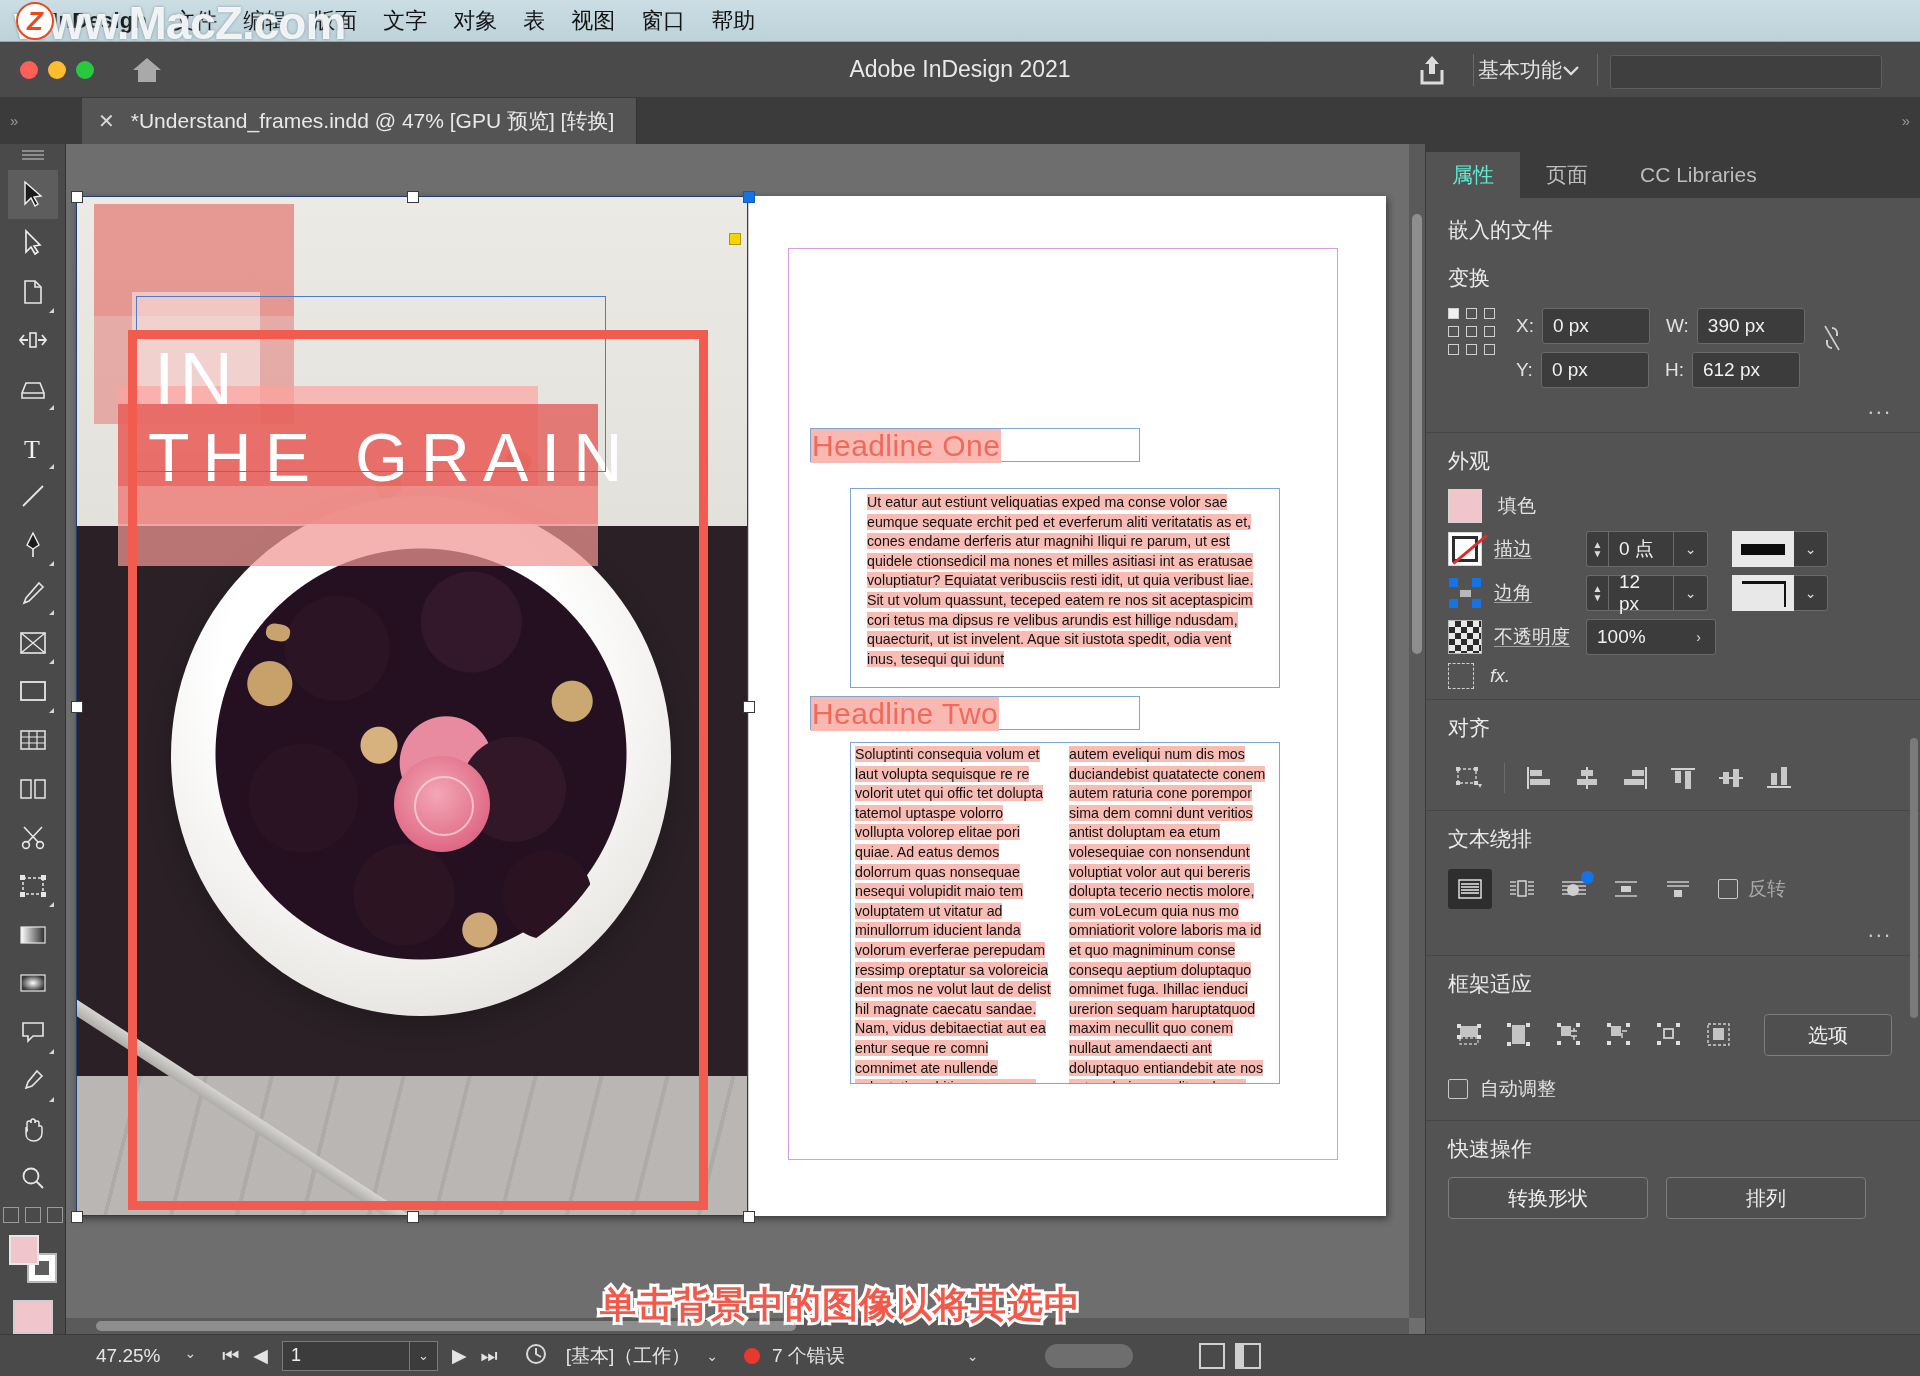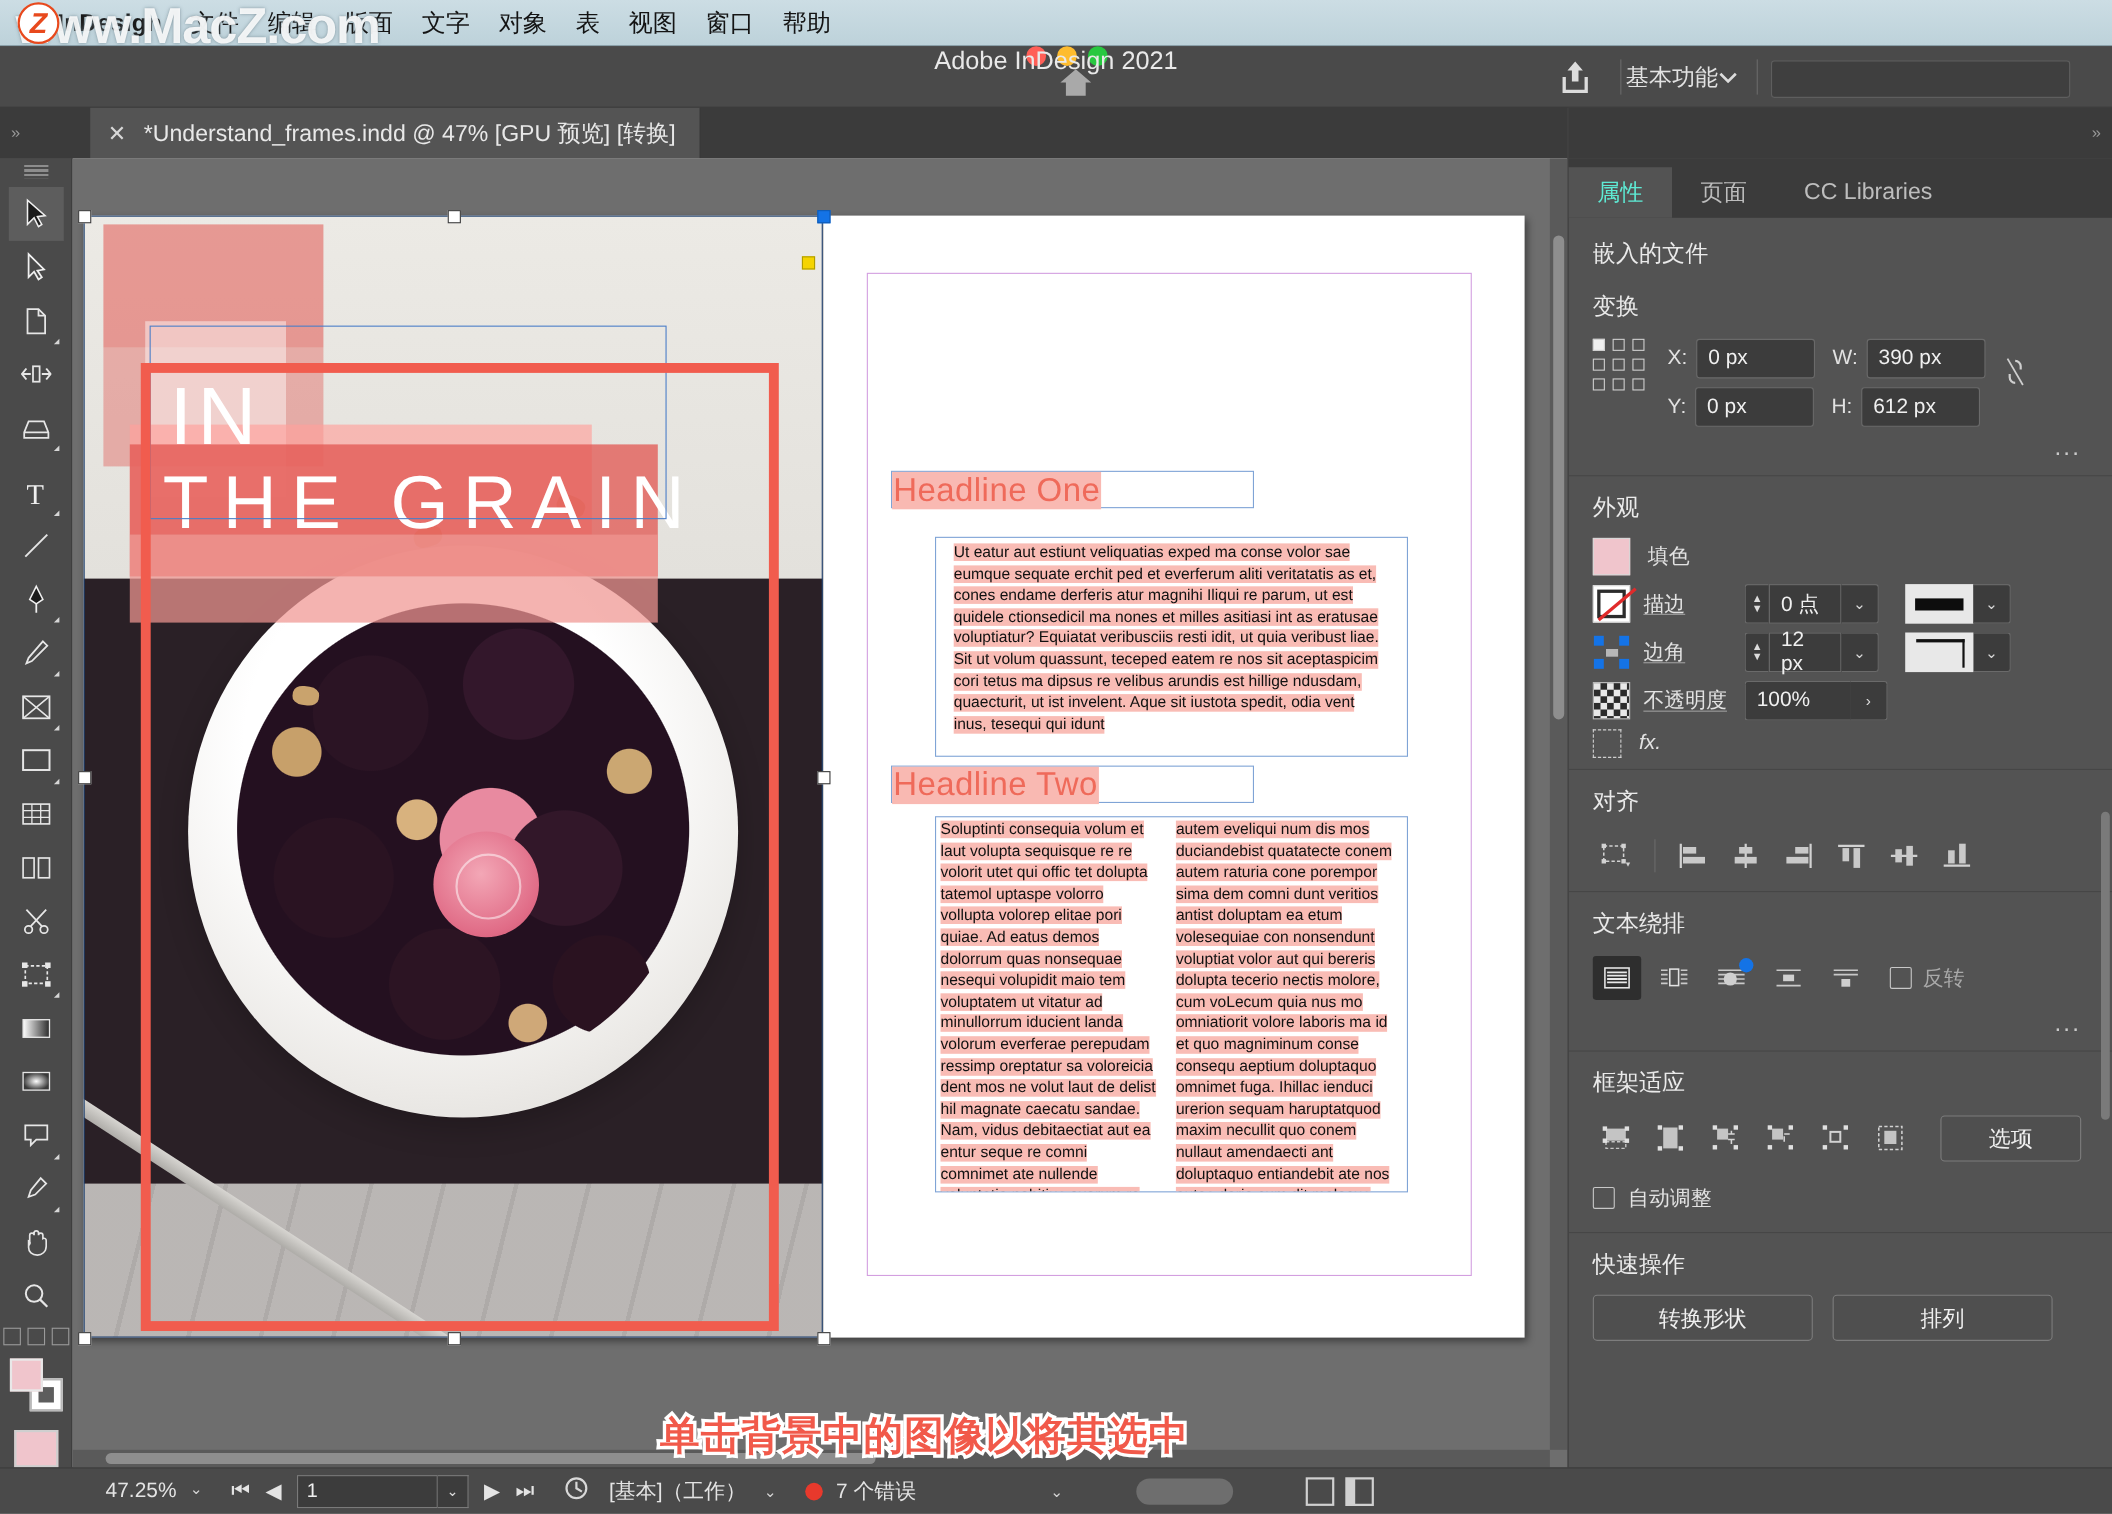--- a/index.html
+++ b/index.html
@@ -35,21 +35,20 @@
     color: #e8491d; font-size: 26px; font-weight: bold;
     display: flex; align-items: center; justify-content: center;
     font-style: italic; z-index: 41;
   }
 
   
   .titlebar {
     position: absolute; left: 0; top: 42px; width: 1920px; height: 56px;
     background: #4a4a4a; display: flex; align-items: center;
     border-bottom: 1px solid #3a3a3a;
-    flex-direction: column;
   }
   .traffic { display: flex; gap: 10px; margin-left: 20px; }
   .tl { width: 18px; height: 18px; border-radius: 50%; }
   .tl.r { background: #ff5f57; } .tl.y { background: #febc2e; } .tl.g { background: #28c840; }
   .home-btn { margin-left: 36px; width: 34px; height: 30px; position: relative; }
   .title-text {
     position: absolute; left: 0; right: 0; text-align: center;
     font-size: 23px; color: #e9e9e9;
   }
   .share-btn { position: absolute; right: 470px; top: 10px; width: 36px; height: 36px; }
@@ -842,21 +841,21 @@
     <div class="sec-head">快速操作</div>
     <div class="row" style="gap:18px;">
       <div class="btn" style="width:200px;">转换形状</div>
       <div class="btn" style="width:200px;">排列</div>
     </div>
 
     <div class="rp-scroll"></div>
   </div>
 
   <div class="statusbar">
-    <div style="display:flex;gap:12px;margin-left:96px;">
+    <div style="display:flex;gap:24px;margin-left:96px;">
       <span class="sb">47.25%</span>
       <span class="sb-arrow">⌄</span>
     </div>
     <div style="display:flex;align-items:center;gap:14px;margin-left:26px;">
       <span class="sb">⏮</span>
       <span class="sb">◀</span>
       <div style="display:flex;align-items:center;">
         <div class="sb-field">1</div>
         <div style="width:28px;height:30px;background:#3c3c3c;border:1px solid #7a7a7a;border-left:none;display:flex;align-items:center;justify-content:center;color:#ddd;font-size:13px;">⌄</div>
       </div>

